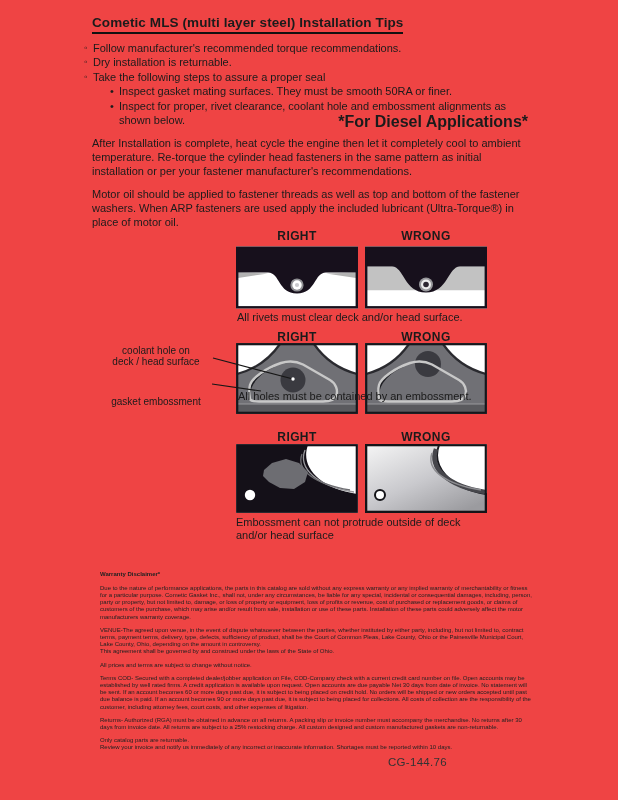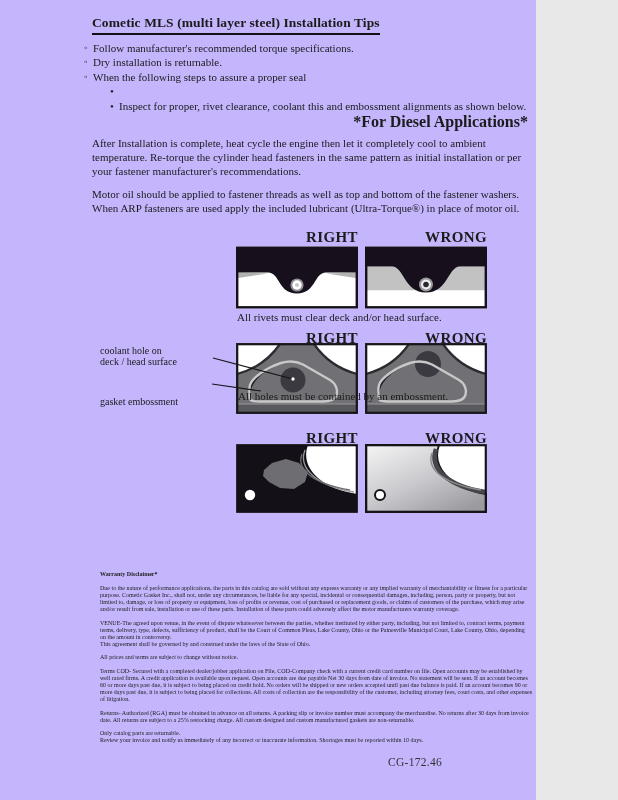--- a/index.html
+++ b/index.html
@@ -1,65 +1,66 @@
 <!DOCTYPE html>
 <html><head>
 <meta charset="utf-8">
 <style>
   html,body{margin:0;padding:0;background:#e8e8e8;}
-  .page{position:relative;width:536px;height:800px;background:#c4b5fd;
-        font-family:Liberation Serif, serif;color:#1b1b1b;overflow:hidden;}
+  .page{position:relative;width:618px;height:800px;background:#ef4444;
+        font-family:Liberation Sans, sans-serif;color:#1b1b1b;overflow:hidden;}
   .title{position:absolute;left:92px;top:15px;font-size:13.5px;font-weight:bold;
          letter-spacing:.1px;border-bottom:2px solid #111;padding-bottom:2px;}
   .tips{position:absolute;left:84px;top:41px;width:446px;font-size:11px;}
   .tip{display:flex;line-height:14.4px;}
   .tip .mk{width:9px;flex:none;font-size:10px;}
   .tip.sub{padding-left:26px;}
   .tip.sub .mk{width:9px;font-size:11px;}
   .diesel{position:absolute;left:92px;top:115px;width:436px;font-size:11px;line-height:14px;}
   .diesel h2{font-size:16px;margin:0 0 7px 0;text-align:right;}
   .diesel p{margin:0 0 8.5px 0;}
-  .dghead{position:absolute;width:122px;text-align:right;font-size:15px;font-weight:bold;letter-spacing:.4px;}
+  .dghead{position:absolute;width:122px;text-align:center;font-size:12px;font-weight:bold;letter-spacing:.4px;}
   .dgbox{position:absolute;width:122px;}
   .dgbox svg{display:block;}
   .caption{position:absolute;font-size:11px;line-height:12.5px;}
   .ml{white-space:pre-line;}
-  .callout{position:absolute;left:100px;width:112px;text-align:left;font-size:10px;line-height:11px;}
+  .callout{position:absolute;left:100px;width:112px;text-align:center;font-size:10px;line-height:11px;}
   .leaders{position:absolute;left:205px;top:350px;z-index:5;}
   .legal{position:absolute;left:100px;top:571px;width:432px;font-size:6px;line-height:7.2px;color:#222;}
   .legal .lh{font-weight:bold;margin:0 0 6.5px 0;}
   .legal p{margin:0 0 6px 0;white-space:pre-line;}
   .footer{position:absolute;left:388px;top:756px;font-size:11.5px;color:#333;letter-spacing:.3px;}
 </style>
 </head>
 <body>
 
 <div class="page">
 
   <div class="title">Cometic MLS (multi layer steel) Installation Tips</div>
 
   <div class="tips">
     <div class="tip">
       <span class="mk">◦</span>
-      <span>Follow manufacturer's recommended torque specifications.</span>
+      <span>Follow manufacturer's recommended torque recommendations.</span>
       </div>
     <div class="tip">
       <span class="mk">◦</span>
       <span>Dry installation is returnable.</span>
       </div>
     <div class="tip">
       <span class="mk">◦</span>
-      <span>When the following steps to assure a proper seal</span>
+      <span>Take the following steps to assure a proper seal</span>
       </div>
     <div class="tip sub">
       <span class="mk">•</span>
+      <span>Inspect gasket mating surfaces.  They must be smooth 50RA or finer.</span>
       </div>
     <div class="tip sub">
       <span class="mk">•</span>
-      <span>Inspect for proper, rivet clearance, coolant this and embossment alignments as shown below.</span>
+      <span>Inspect for proper, rivet clearance, coolant hole and embossment alignments as shown below.</span>
       </div>
   </div>
 
   <div class="diesel">
     <h2>*For Diesel Applications*</h2>
     <p>After Installation is complete, heat cycle the engine then let it completely cool to ambient temperature. Re-torque the cylinder head fasteners in the same pattern as initial installation or per your fastener manufacturer's recommendations.</p>
     <p>Motor oil should be applied to fastener threads as well as top and bottom of the fastener washers. When ARP fasteners are used apply the included lubricant (Ultra-Torque®) in place of motor oil.</p>
   </div>
 
   <div class="dghead" style="left:236px;top:229px;">RIGHT</div>
@@ -165,28 +166,30 @@
         </linearGradient>
       </defs>
       <rect x="0" y="0" width="122" height="69" fill="#ffffff"></rect>
       <path d="M1,1 H74 C66,22 84,44 121,50 L121,68 H1 Z" fill="url(#g3)" stroke="#1a1a1f" stroke-width="2"></path>
       <path d="M71,5 C64,24 82,42 120,48" stroke="#46464b" stroke-width="4.5" fill="none"></path>
       <path d="M67,9 C61,26 80,40 116,46" stroke="#8c8c90" stroke-width="1.5" fill="none"></path>
       <circle cx="15" cy="51" r="5" fill="#ffffff" stroke="#141418" stroke-width="2"></circle>
       <rect x="1.2" y="1.2" width="119.6" height="66.6" fill="none" stroke="#141418" stroke-width="2.2"></rect>
     </svg>
   </div>
+  <div class="caption ml" style="left:236px;top:516px;">Embossment can not protrude outside of deck
+and/or head surface</div>
 
   <div class="legal">
     <div class="lh">Warranty Disclaimer*</div>
     <p>Due to the nature of performance applications, the parts in this catalog are sold without any express warranty or any implied warranty of merchantability or fitness for a particular purpose.  Cometic Gasket Inc., shall not, under any circumstances, be liable for any special, incidental or consequential damages, including, person, party or property, but not limited to, damage, or loss of property or equipment, loss of profits or revenue, cost of purchased or replacement goods, or claims of customers of the purchase, which may arise and/or result from sale, installation or use of these parts.  Installation of these parts could adversely affect the motor manufacturers warranty coverage.</p>
     <p>VENUE-The agreed upon venue, in the event of dispute whatsoever between the parties, whether instituted by either party, including, but not limited to, contract terms, payment terms, delivery, type, defects, sufficiency of product, shall be the Court of Common Pleas, Lake County, Ohio or the Painesville Municipal Court, Lake County, Ohio, depending on the amount in controversy.
 This agreement shall be governed by and construed under the laws of the State of Ohio.</p>
     <p>All prices and terms are subject to change without notice.</p>
     <p>Terms COD- Secured with a completed dealer/jobber application on File, COD-Company check with a current credit card number on file.  Open accounts may be established by well rated firms.  A credit application is available upon request.  Open accounts are due payable Net 30 days from date of invoice.  No statement will be sent.  If an account becomes 60 or more days past due, it is subject to being placed on credit hold.  No orders will be shipped or new orders accepted until past due balance is paid.  If an account becomes 90 or more days past due, it is subject to being placed for collections.  All costs of collection are the responsibility of the customer, including attorney fees, court costs, and other expenses of litigation.</p>
     <p>Returns- Authorized (RGA) must be obtained in advance on all returns.  A packing slip or invoice number must accompany the merchandise.  No returns after 30 days from invoice date.  All returns are subject to a 25% restocking charge.  All custom designed and custom manufactured gaskets are non-returnable.</p>
     <p>Only catalog parts are returnable.
 Review your invoice and notify us immediately of any incorrect or inaccurate information.  Shortages must be reported within 10 days.</p>
   </div>
 
-  <div class="footer">CG-172.46</div>
+  <div class="footer">CG-144.76</div>
 
 </div>
 
 </body></html>

